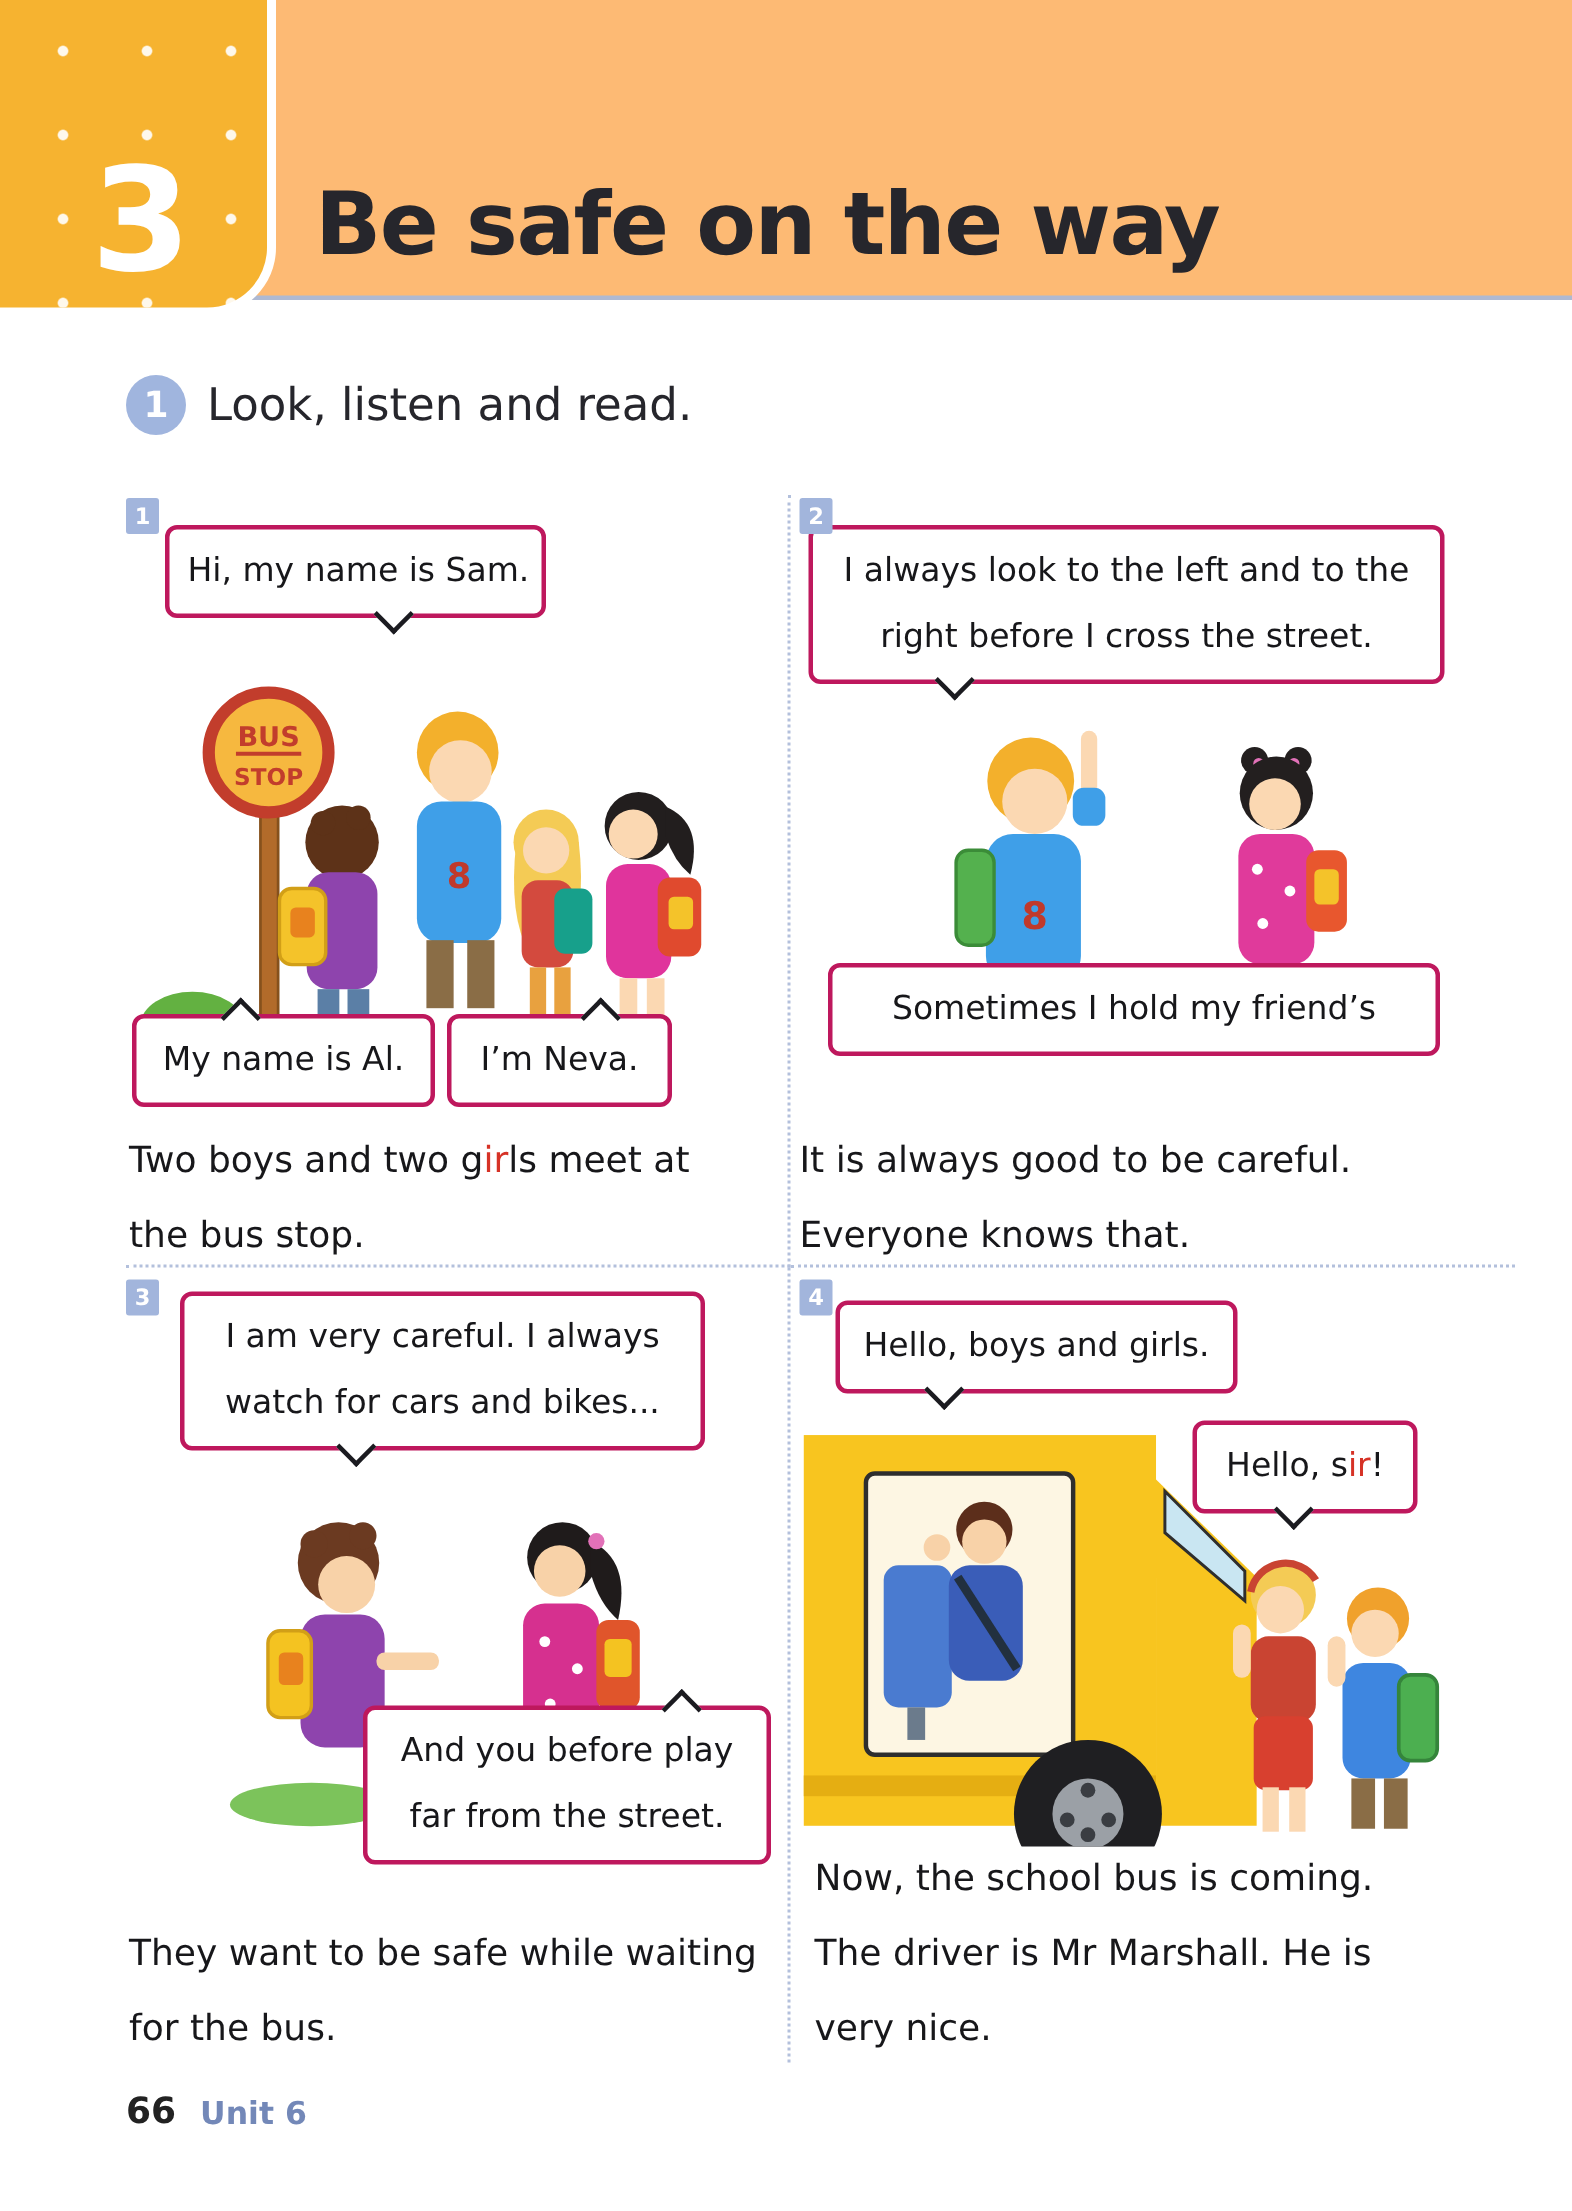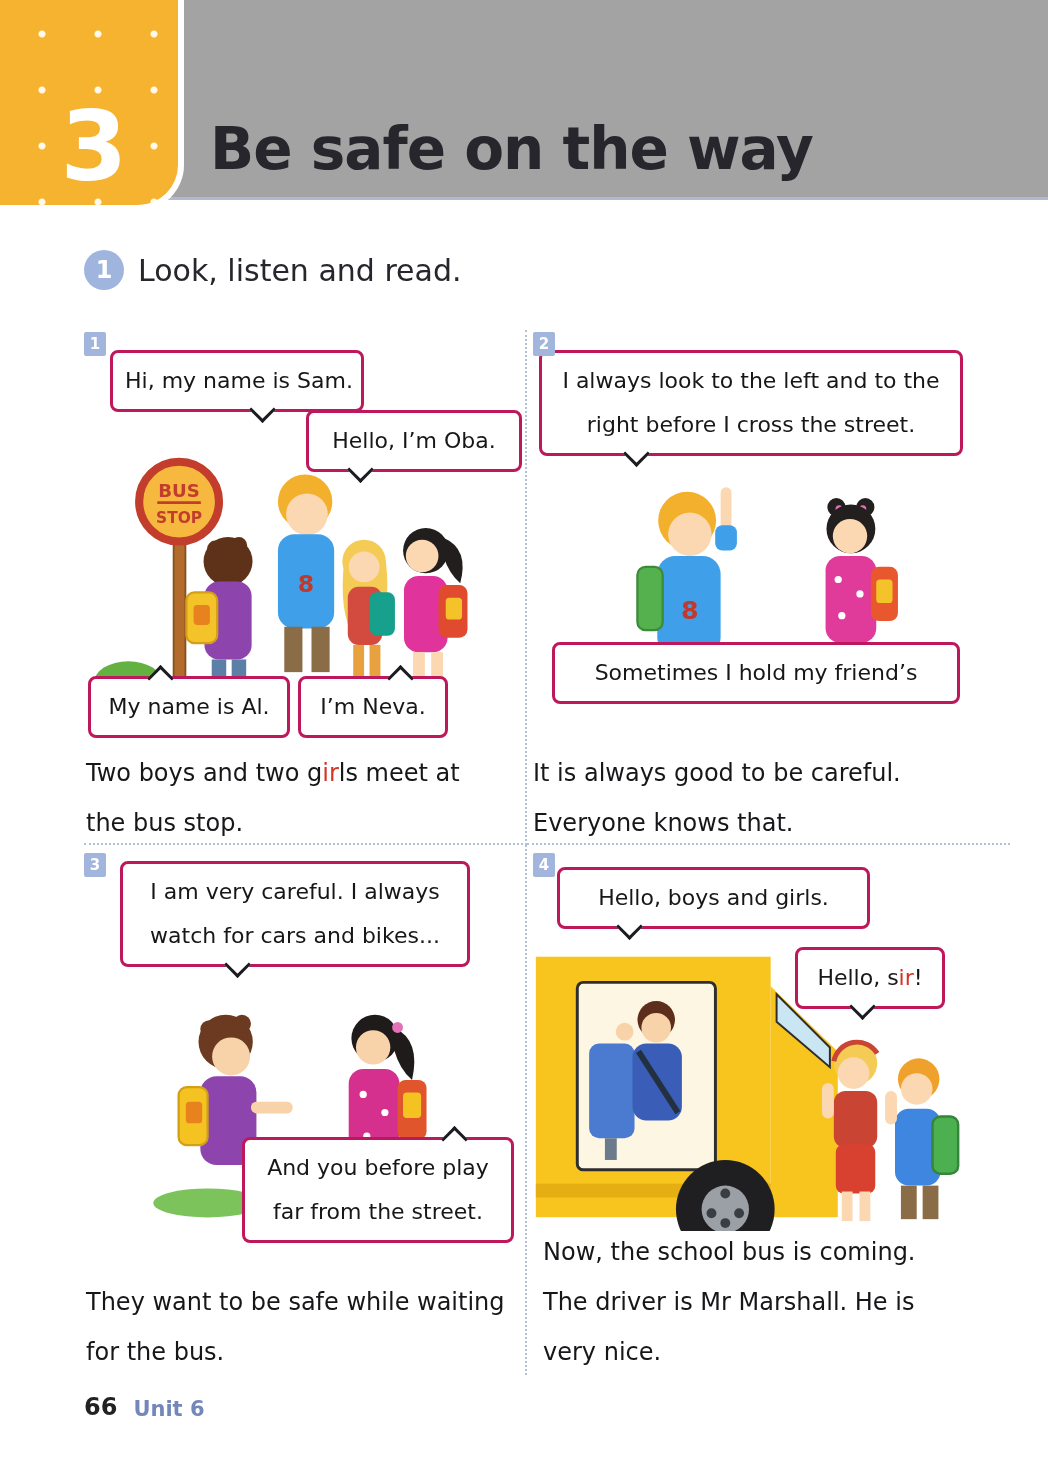--- a/index.html
+++ b/index.html
@@ -1,20 +1,20 @@
 <!DOCTYPE html>
 <html><head>
 <meta charset="utf-8">
 <style>
   html,body{margin:0;padding:0;background:#fff;}
   .page{position:relative;width:1048px;height:1474px;margin:0 auto;background:#fff;
         font-family:"DejaVu Sans",sans-serif;overflow:hidden;}
 
   
-  .banner{position:absolute;left:115px;top:0;width:933px;height:197px;background:#a3a3a3;
+  .banner{position:absolute;left:115px;top:0;width:933px;height:197px;background:#fdba74;
           border-bottom:3px solid #AEB9D2;display:flex;align-items:flex-end;}
   .banner h1{margin:0 0 14px 95px;font-size:58px;font-weight:800;color:#26262c;letter-spacing:-1px;}
   .unit-tab{position:absolute;left:0;top:0;width:178px;height:205px;background:#F6B330;
             border-right:6px solid #fff;border-bottom:6px solid #fff;border-bottom-right-radius:46px;
             background-image:radial-gradient(circle,rgba(255,255,255,.9) 3px,rgba(255,255,255,0) 4px);
             background-size:56px 56px;background-position:14px 6px;
             display:flex;align-items:flex-end;justify-content:center;}
   .unit-tab span{font-size:96px;font-weight:800;color:#fff;line-height:1;margin-bottom:10px;margin-left:10px;}
 
   
@@ -123,24 +123,20 @@
           <rect x="382" y="144" width="32" height="58" rx="9" fill="#E04A2E"></rect>
           <rect x="390" y="158" width="18" height="24" rx="4" fill="#F4C32A"></rect>
           <rect x="354" y="218" width="13" height="42" fill="#FBD8B2"></rect>
           <rect x="374" y="218" width="13" height="42" fill="#FBD8B2"></rect>
         </g>
       </svg>
 
       <div class="bubble" style="left:26px;top:20px;width:254px">
         <span class="tail tail-down" style="left:140px"></span>
       <div><span>Hi, my name is Sam.</span></div>
-        </div>
-      <div class="bubble" style="left:222px;top:80px;width:216px">
-        <span class="tail tail-down" style="left:42px"></span>
-      <div><span>Hello, I’m Oba.</span></div>
         </div>
       <div class="bubble" style="left:4px;top:346px;width:202px">
         <span class="tail tail-up" style="left:60px"></span>
       <div><span>My name is Al.</span></div>
         </div>
       <div class="bubble" style="left:214px;top:346px;width:150px">
         <span class="tail tail-up" style="left:90px"></span>
       <div><span>I’m Neva.</span></div>
         </div>
 
@@ -289,21 +285,21 @@
           <circle cx="394" cy="146" r="21" fill="#F0A12C"></circle>
           <circle cx="392" cy="156" r="16" fill="#FBD8B2"></circle>
           <rect x="370" y="176" width="46" height="78" rx="14" fill="#3E86E0"></rect>
           <rect x="408" y="184" width="26" height="58" rx="8" fill="#4CAF50" stroke="#35853B" stroke-width="2.5"></rect>
           <rect x="360" y="158" width="12" height="34" rx="6" fill="#FBD8B2"></rect>
           <rect x="376" y="254" width="16" height="34" fill="#8A6D46"></rect>
           <rect x="398" y="254" width="16" height="34" fill="#8A6D46"></rect>
         </g>
       </svg>
 
-      <div class="bubble" style="left:30px;top:22px;width:313px">
+      <div class="bubble" style="left:30px;top:22px;width:268px">
         <span class="tail tail-down" style="left:60px"></span>
       <div><span>Hello, boys and girls.</span></div>
         </div>
       <div class="bubble" style="left:268px;top:102px;width:150px">
         <span class="tail tail-down" style="left:55px"></span>
       <div><span>Hello, s</span><span style="color: rgb(214, 50, 38);">ir</span><span>!</span></div>
         </div>
 
       <div class="caption" style="left:16px;top:382px">
           <div><span>Now, the school bus is coming.</span></div>

